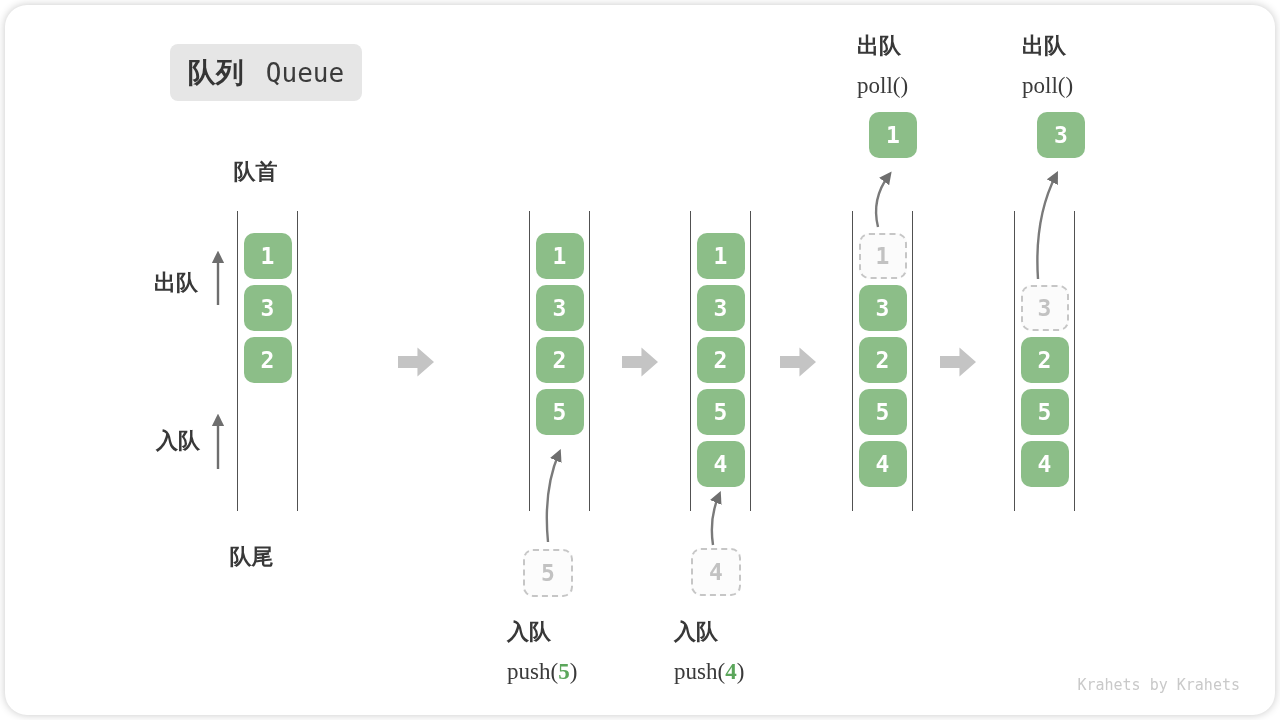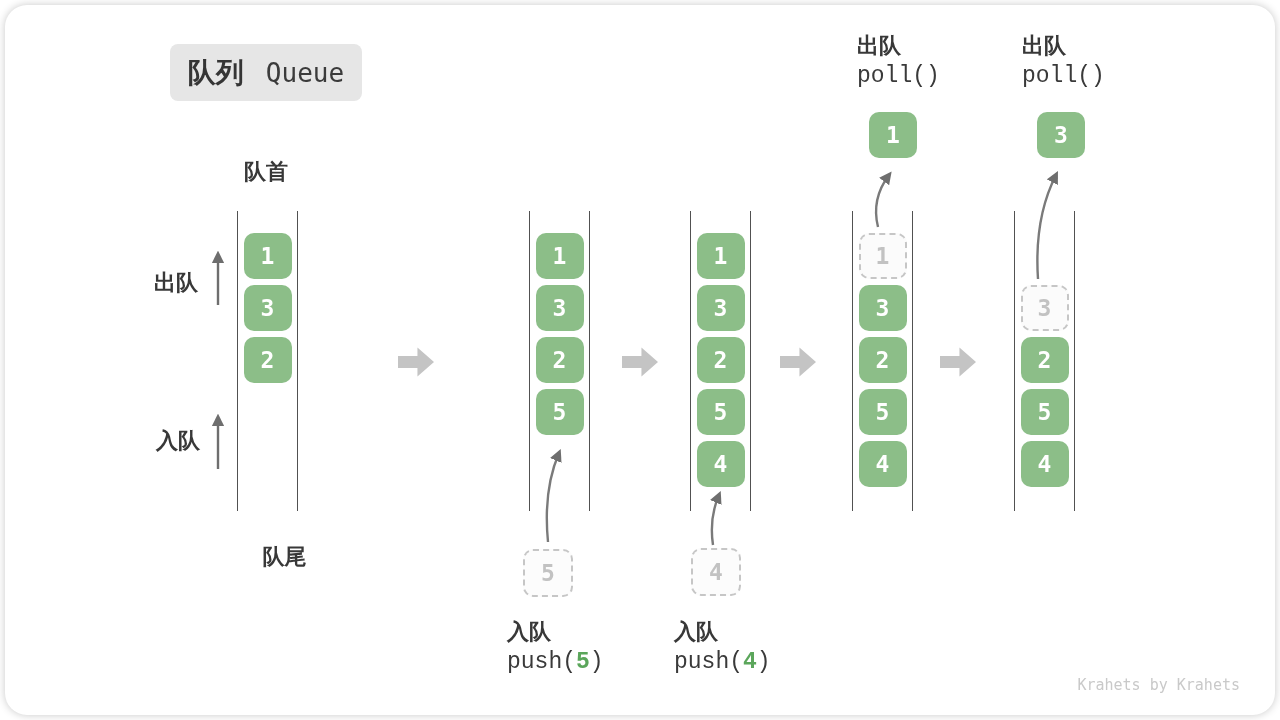--- a/index.html
+++ b/index.html
@@ -47,21 +47,21 @@
   .below-box{position:absolute;width:50px;height:48px;border-radius:10px;background:#FCFCFC;
              border:2px dashed var(--dashed-gray);box-sizing:border-box;color:var(--faded-text);
              display:flex;align-items:center;justify-content:center;
              font-family:"DejaVu Sans Mono",monospace;font-weight:bold;font-size:23px;}
   .below-q2{left:518px;top:544px;}
   .below-q3{left:686px;top:543px;}
 
   
   .op-group{position:absolute;}
   .op-zh{display:block;font-weight:bold;font-size:22px;color:#383838;}
-  .op-code{display:block;margin-top:2px;font-family:Liberation Mono, monospace;font-size:23px;color:#3A3A3A;}
+  .op-code{display:block;margin-top:12px;font-family:Liberation Serif, serif;font-size:23px;color:#3A3A3A;}
   .op-code .arg{color:#5BA65B;font-weight:bold;}
   .poll-1{left:852px;top:26px;}
   .poll-2{left:1017px;top:26px;}
   .push-1{left:502px;top:612px;}
   .push-2{left:669px;top:612px;}
 
   
   .block-arrow{position:absolute;width:36px;height:30px;background:var(--block-arrow-gray);
                clip-path:polygon(0 30%,54% 30%,54% 2%,100% 50%,54% 98%,54% 70%,0 70%);}
   .ba1{left:393px;top:342px;}
@@ -78,22 +78,22 @@
 </head>
 <body>
 
 <div class="card">
 
   <div class="title-badge">
     <span class="title-zh">队列</span>
     <span class="title-en">Queue</span>
   </div>
 
-  <div class="zh-label" style="left:239px;top:152px;width:61px;">队首</div>
-  <div class="zh-label" style="left:249px;top:537px;width:61px;text-align:center;">队尾</div>
+  <div class="zh-label" style="left:220px;top:152px;width:61px;text-align:center;">队首</div>
+  <div class="zh-label" style="left:216px;top:537px;width:61px;text-align:center;">队尾</div>
   <div class="zh-label" style="left:149px;top:263px;">出队</div>
   <div class="zh-label" style="left:151px;top:421px;">入队</div>
 
   <div class="queue q1">
       <div class="cell solid" style="top: 22px;">1</div>
       <div class="cell solid" style="top: 74px;">3</div>
       <div class="cell solid" style="top: 126px;">2</div>
     </div>
   <div class="queue q2">
       <div class="cell solid" style="top: 22px;">1</div>

